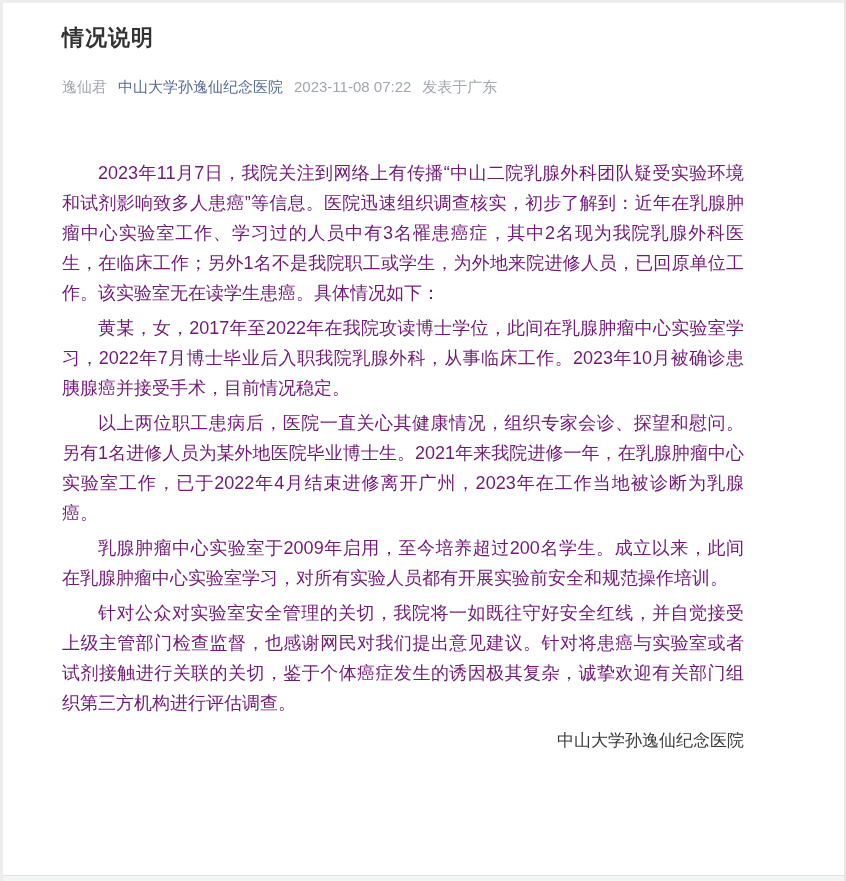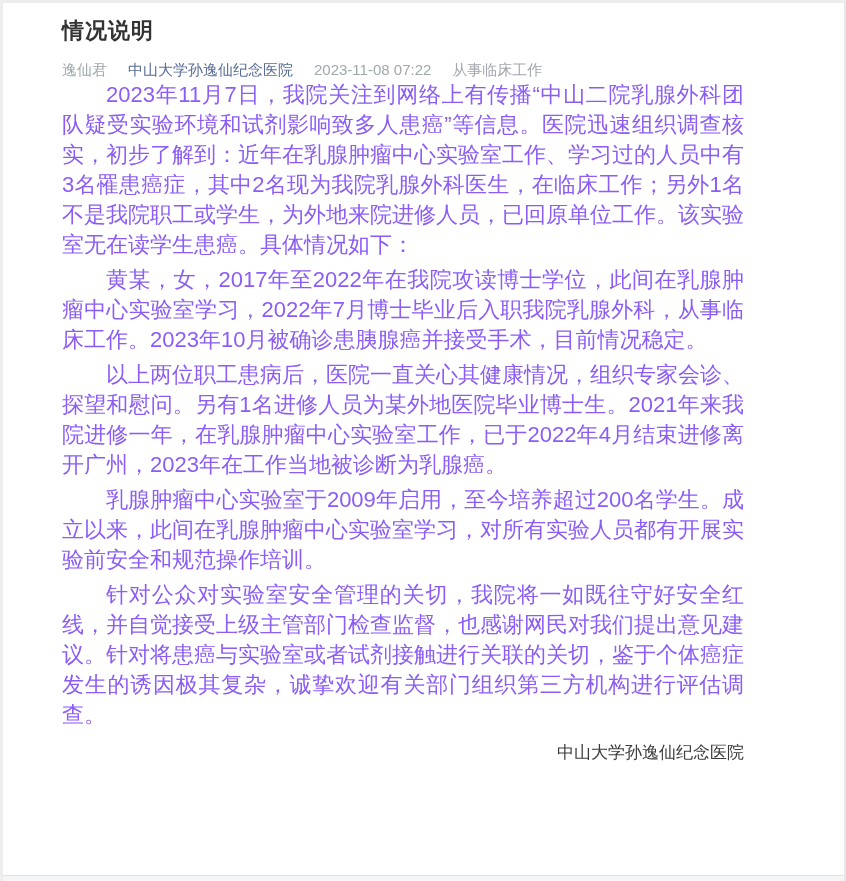--- a/index.html
+++ b/index.html
@@ -18,45 +18,46 @@
     border-right: 2px solid #e7e7e7;
     overflow: hidden;
     font-family: "Liberation Sans", "DejaVu Sans", sans-serif;
   }
   .content {
     margin: 0 102px 0 59px;
     width: 682px;
   }
   .page-title {
     margin: 0;
-    padding-top: 13px;
+    padding-top: 20px;
     font-size: 22px;
     line-height: 30px;
     font-weight: 600;
     color: #333333;
     letter-spacing: 1px;
   }
   .meta-row {
-    margin-top: 13px;
+    margin-top: 23px;
     font-size: 15px;
     line-height: 21px;
     color: #a2a7ad;
     display: flex;
     align-items: center;
-    gap: 21px;
+    gap: 11px;
     white-space: nowrap;
   }
   .meta-row .account-link {
     color: #576b95;
     text-decoration: none;
     cursor: pointer;
   }
   .article {
-    color: #8b5cf6;
-    font-size: 22px;
+    margin-top: 61px;
+    color: #701a75;
+    font-size: 18px;
     line-height: 30px;
     text-align: justify;
   }
   .article p.para {
     margin: 0 0 5px 0;
     text-indent: 2em;
     word-break: break-all;
   }
   .signature {
     margin-top: 6px;
@@ -83,21 +84,21 @@
 
 <div class="frame">
   <div class="content">
 
     <h1 class="page-title">情况说明</h1>
 
     <div class="meta-row">
       <span>逸仙君</span>
       <span class="account-link">中山大学孙逸仙纪念医院</span>
       <span>2023-11-08 07:22</span>
-      <span>从事临床工作</span>
+      <span>发表于广东</span>
     </div>
 
     <div class="article">
         <p class="para">2023年11月7日，我院关注到网络上有传播“中山二院乳腺外科团队疑受实验环境和试剂影响致多人患癌”等信息。医院迅速组织调查核实，初步了解到：近年在乳腺肿瘤中心实验室工作、学习过的人员中有3名罹患癌症，其中2名现为我院乳腺外科医生，在临床工作；另外1名不是我院职工或学生，为外地来院进修人员，已回原单位工作。该实验室无在读学生患癌。具体情况如下：</p>
         <p class="para">黄某，女，2017年至2022年在我院攻读博士学位，此间在乳腺肿瘤中心实验室学习，2022年7月博士毕业后入职我院乳腺外科，从事临床工作。2023年10月被确诊患胰腺癌并接受手术，目前情况稳定。</p>
         <p class="para">以上两位职工患病后，医院一直关心其健康情况，组织专家会诊、探望和慰问。另有1名进修人员为某外地医院毕业博士生。2021年来我院进修一年，在乳腺肿瘤中心实验室工作，已于2022年4月结束进修离开广州，2023年在工作当地被诊断为乳腺癌。</p>
         <p class="para">乳腺肿瘤中心实验室于2009年启用，至今培养超过200名学生。成立以来，此间在乳腺肿瘤中心实验室学习，对所有实验人员都有开展实验前安全和规范操作培训。</p>
         <p class="para">针对公众对实验室安全管理的关切，我院将一如既往守好安全红线，并自觉接受上级主管部门检查监督，也感谢网民对我们提出意见建议。针对将患癌与实验室或者试剂接触进行关联的关切，鉴于个体癌症发生的诱因极其复杂，诚挚欢迎有关部门组织第三方机构进行评估调查。</p>
       </div>
 

